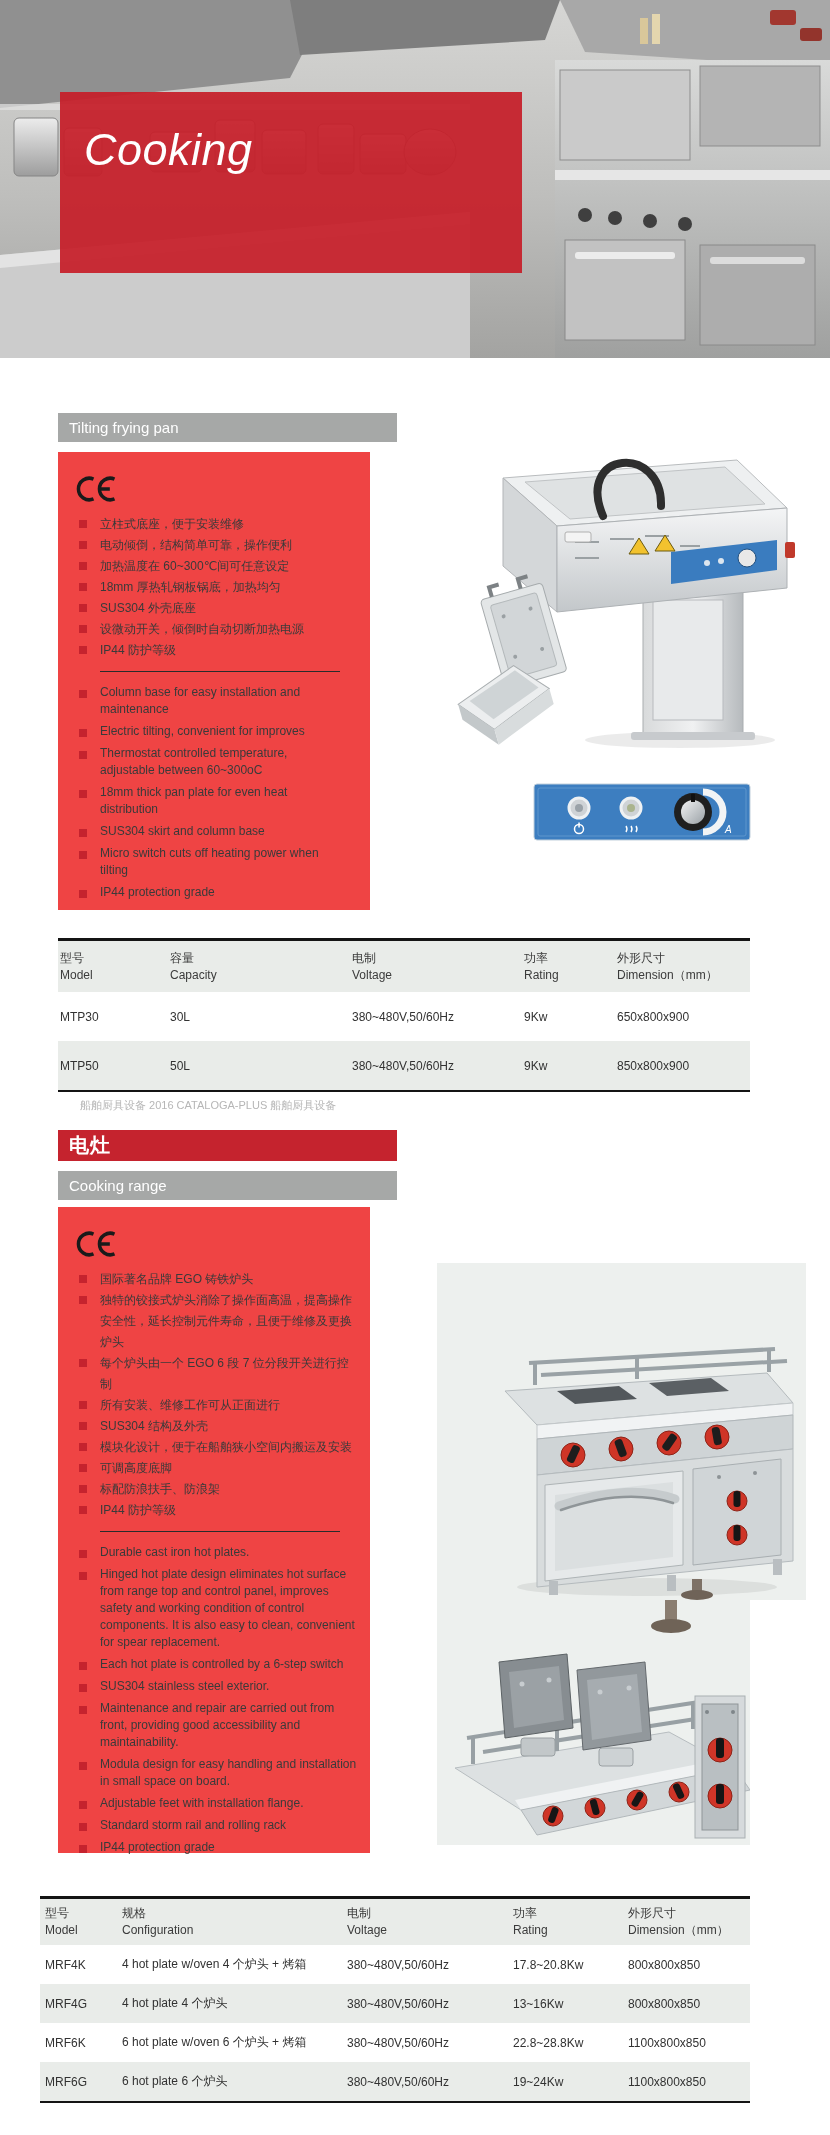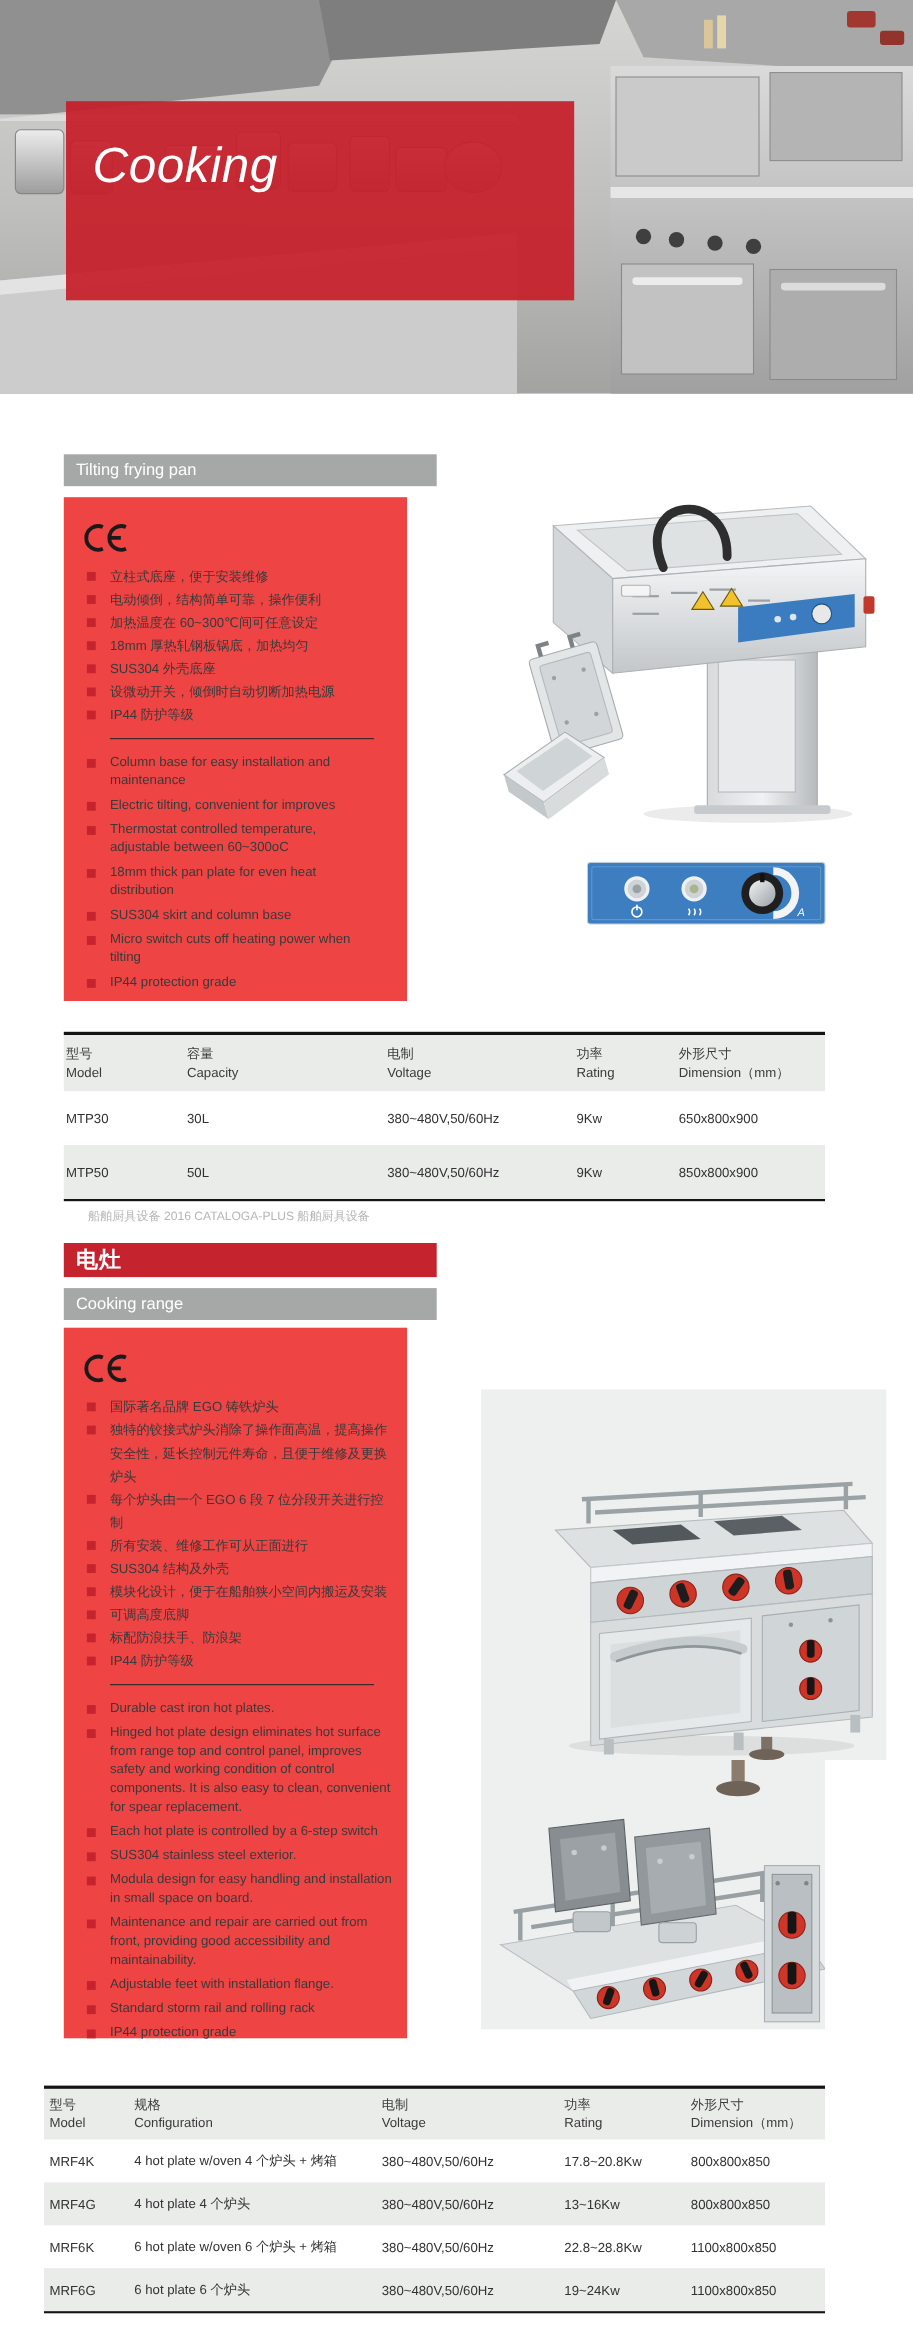--- a/index.html
+++ b/index.html
@@ -425,26 +425,26 @@
           <span class="btxt">Each hot plate is controlled by a 6-step switch</span>
         </li>
 
         <li class="bli">
           <span class="sq"></span>
           <span class="btxt">SUS304 stainless steel exterior.</span>
         </li>
 
         <li class="bli">
           <span class="sq"></span>
+          <span class="btxt">Maintenance and repair are carried out from front, providing good accessibility and maintainability.</span>
+        </li>
+
+        <li class="bli">
+          <span class="sq"></span>
           <span class="btxt">Modula design for easy handling and installation in small space on board.</span>
-        </li>
-
-        <li class="bli">
-          <span class="sq"></span>
-          <span class="btxt">Maintenance and repair are carried out from front, providing good accessibility and maintainability.</span>
         </li>
 
         <li class="bli">
           <span class="sq"></span>
           <span class="btxt">Adjustable feet with installation flange.</span>
         </li>
 
         <li class="bli">
           <span class="sq"></span>
           <span class="btxt">Standard storm rail and rolling rack</span>

